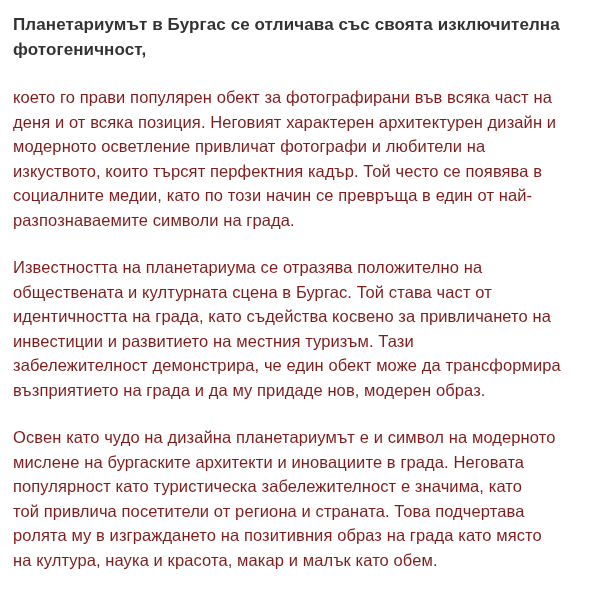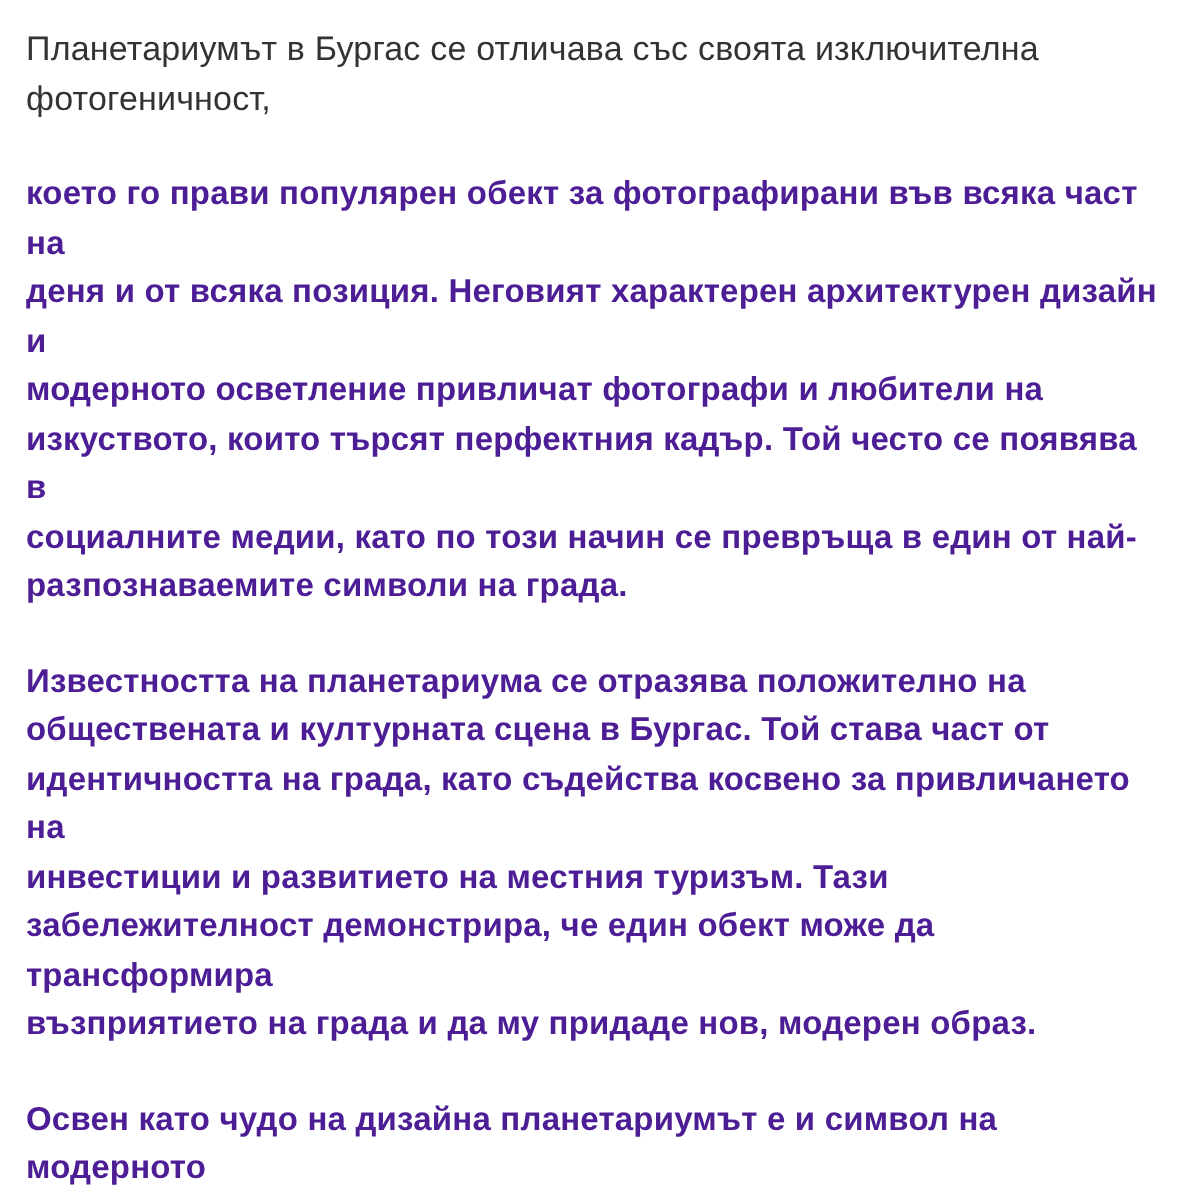--- a/index.html
+++ b/index.html
@@ -15,31 +15,31 @@
   }
   .article {
     box-sizing: border-box;
     width: 601px;
     padding: 13px 20px 0 13px;
   }
   .article-heading {
     margin: 0 0 23px 0;
     font-size: 17px;
     line-height: 24.5px;
-    font-weight: 400;
+    font-weight: 700;
     color: #333333;
     letter-spacing: 0.1px;
     white-space: pre-line;
   }
   .article-paragraph {
     margin: 0 0 23px 0;
     font-size: 16.5px;
     line-height: 24.5px;
-    font-weight: 700;
-    color: #4c1d95;
+    font-weight: 400;
+    color: #7f1d1d;
     letter-spacing: 0.1px;
     white-space: pre-line;
   }
 </style>
 </head>
 <body>
 
 <main class="article">
   <h1 class="article-heading">Планетариумът в Бургас се отличава със своята изключителна
 фотогеничност,</h1>

